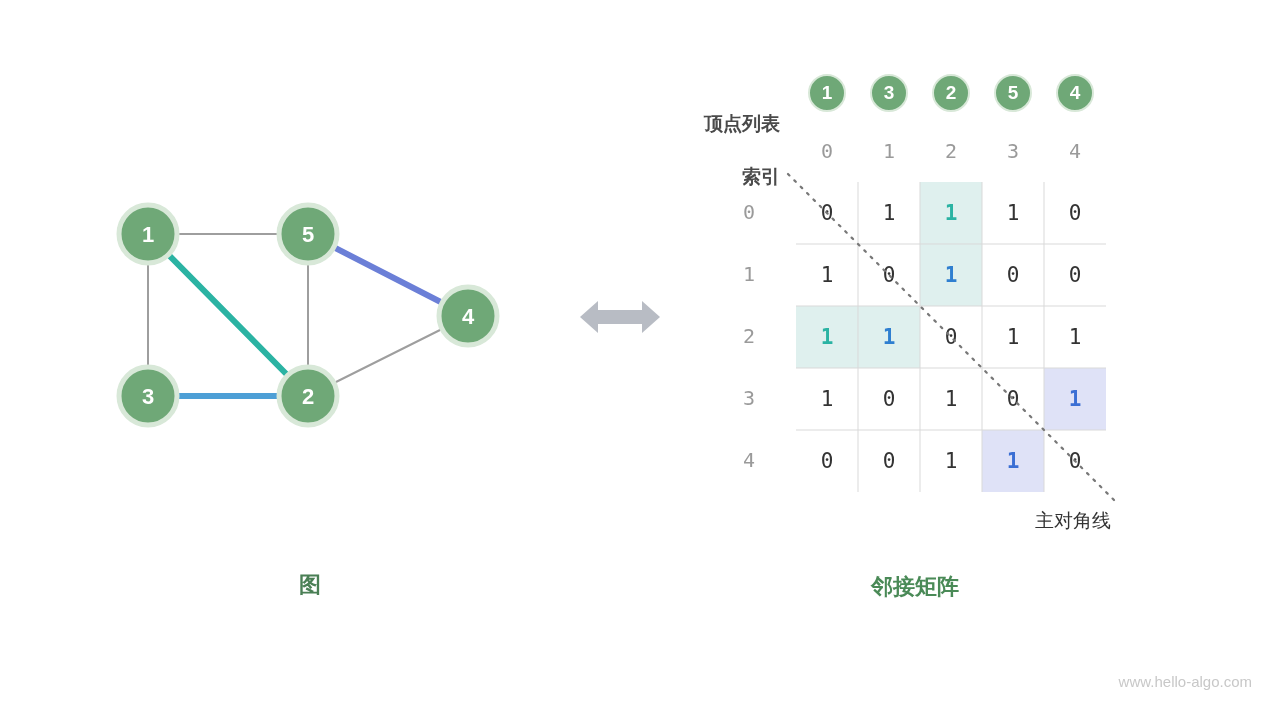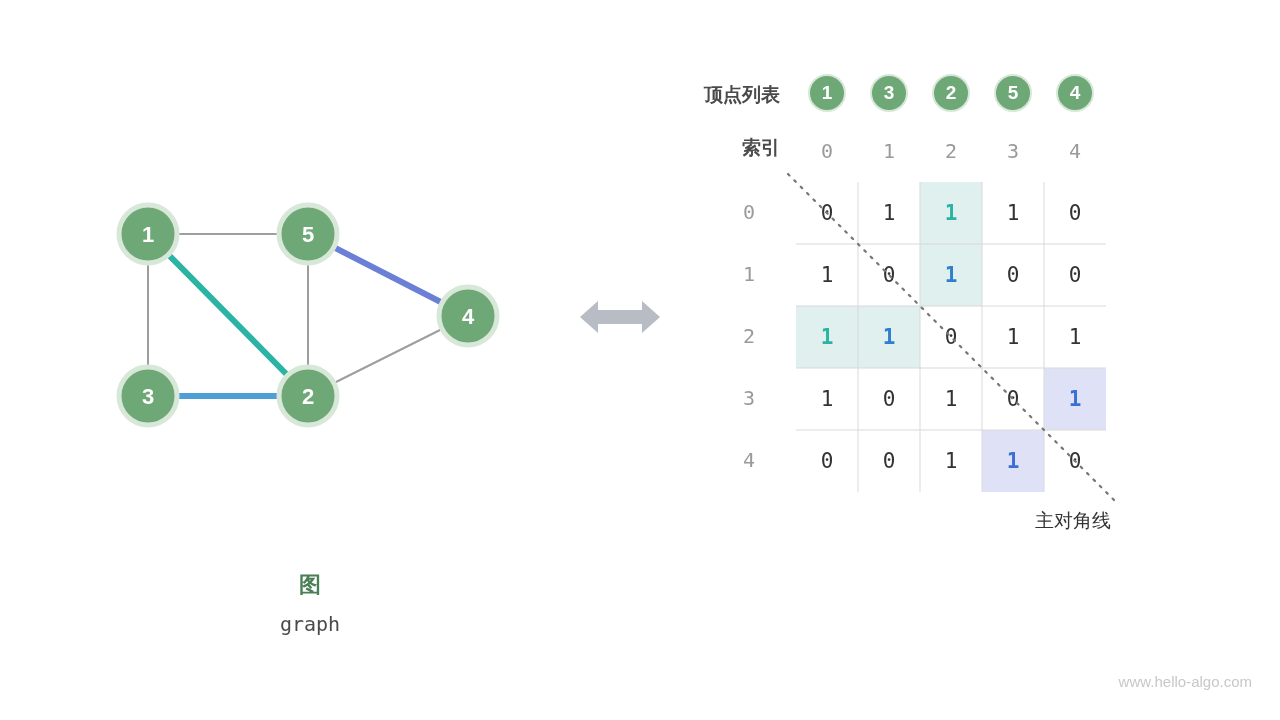--- a/index.html
+++ b/index.html
@@ -68,20 +68,21 @@
     width: 470px;
     height: 470px;
   }
 
   .m-label {
     position: absolute;
     font-size: 19px;
     font-weight: bold;
     color: #4a4a4a;
     text-align: right;
+    margin-top: 29px;
   }
   #label-vertex-list { left: -10px; top: 22px; width: 110px; }
   #label-index       { left: -10px; top: 75px; width: 110px; }
 
   .vertex-chip {
     position: absolute;
     width: 38px;
     height: 38px;
     border-radius: 50%;
     background: #6fa877;
@@ -199,21 +200,20 @@
           <circle cx="408" cy="166" r="29" fill="#6fa877" stroke="#d8e8d8" stroke-width="5"></circle>
           <text x="408" y="174" text-anchor="middle" fill="#ffffff" font-size="22" font-weight="bold" font-family="&quot;Liberation Sans&quot;, sans-serif">4</text>
           <circle cx="88" cy="246" r="29" fill="#6fa877" stroke="#d8e8d8" stroke-width="5"></circle>
           <text x="88" y="254" text-anchor="middle" fill="#ffffff" font-size="22" font-weight="bold" font-family="&quot;Liberation Sans&quot;, sans-serif">3</text>
           <circle cx="248" cy="246" r="29" fill="#6fa877" stroke="#d8e8d8" stroke-width="5"></circle>
           <text x="248" y="254" text-anchor="middle" fill="#ffffff" font-size="22" font-weight="bold" font-family="&quot;Liberation Sans&quot;, sans-serif">2</text>
         </g>
     </svg>
   </div>
   <div class="graph-caption" id="graph-caption-zh">图</div>
-  <div class="graph-caption" id="graph-caption-en">graph</div>
 
   <svg id="double-arrow" viewBox="0 0 84 44">
     <path d="M2 22 L20 6 L20 15 L64 15 L64 6 L82 22 L64 38 L64 29 L20 29 L20 38 Z" fill="#b8bcc4"></path>
   </svg>
 
   <div id="matrix-panel">
 
     <div class="m-label" id="label-vertex-list">顶点列表</div>
     <div class="m-label" id="label-index">索引</div>
 
@@ -284,15 +284,16 @@
           <div class="cell " style="left: 248px; top: 248px;">0</div>
         </div>
       <svg id="diagonal" width="360" height="360" style="position:absolute;left:-26px;top:-20px;">
         <line x1="18" y1="12" x2="348" y2="342" stroke="#777777" stroke-width="2.2" stroke-dasharray="2 7" stroke-linecap="round"></line>
       </svg>
     </div>
 
     <div id="label-diagonal">主对角线</div>
   </div>
 
+  <div class="matrix-caption" id="matrix-caption-zh">邻接矩阵</div>
 
   <div id="watermark">www.hello-algo.com</div>
 </div>
 
 </body></html>

